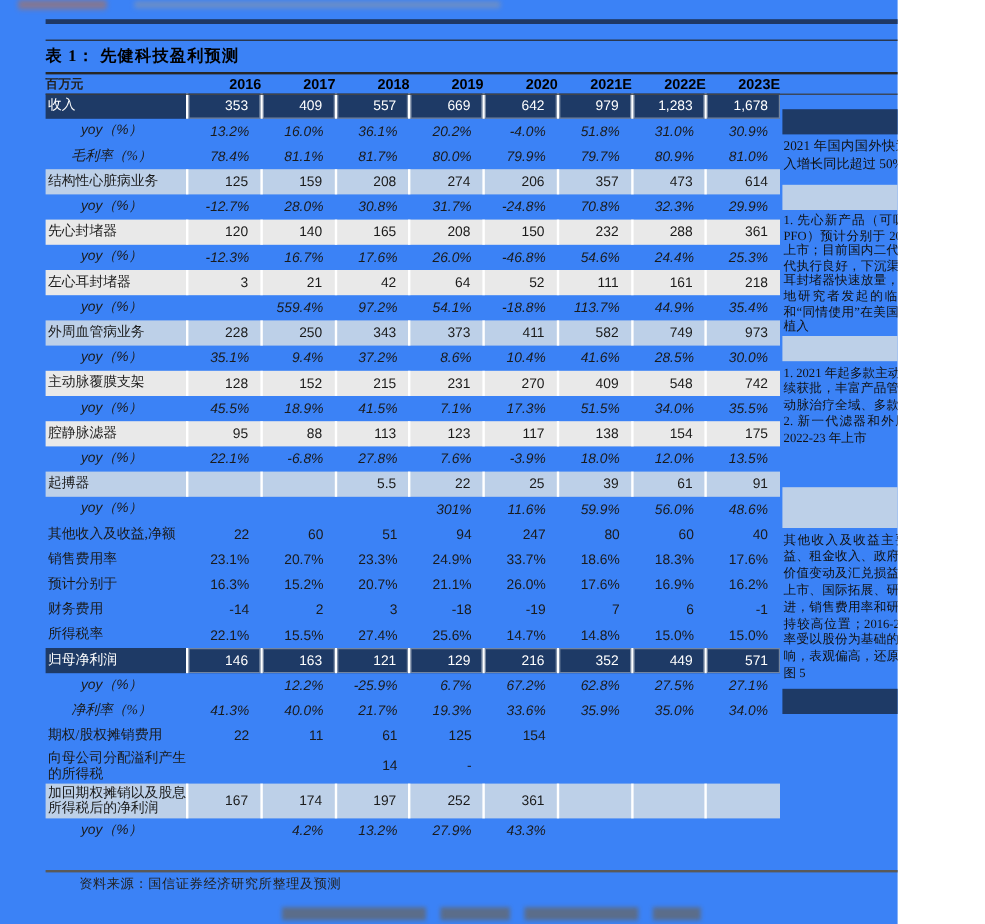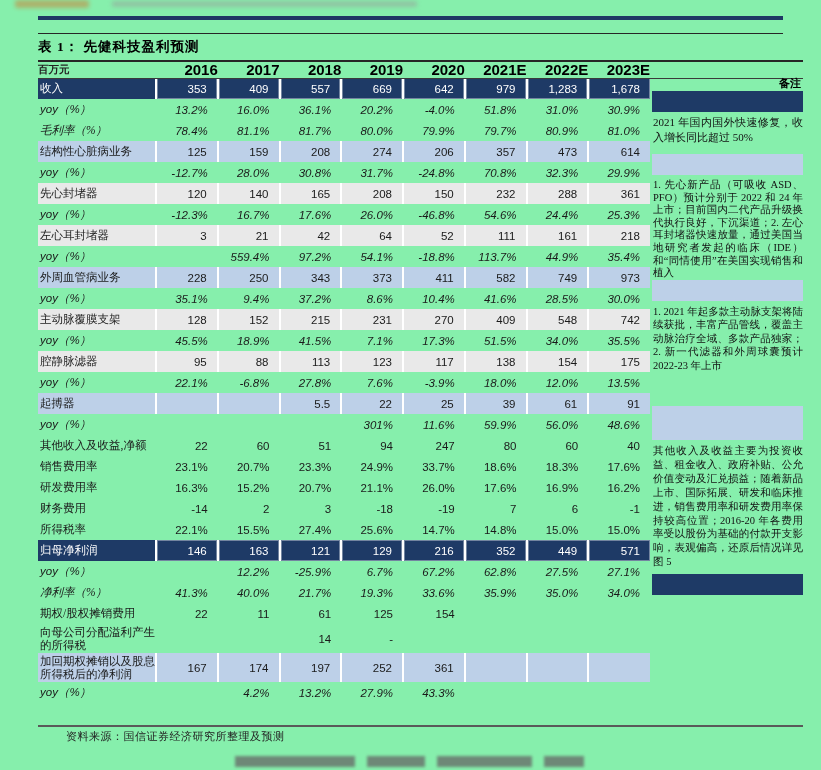--- a/index.html
+++ b/index.html
@@ -1,16 +1,16 @@
 <!DOCTYPE html>
 <html><head>
 <meta charset="utf-8">
 <style>
   html,body{margin:0;padding:0;background:#fff;}
-  .page{position:relative;width:821px;height:770px;background:#86efac;overflow:hidden;
+  .page{position:relative;width:748px;height:770px;background:#3b82f6;overflow:hidden;
         font-family:"Liberation Serif","DejaVu Serif",serif;color:#1a1a1a;}
 
   
   .logo-blur{position:absolute;left:15px;top:0;width:74px;height:8px;background:#d96b1f;
              filter:blur(2px);opacity:.45;border-radius:2px;}
   .mast-text-blur{position:absolute;left:112px;top:1px;width:305px;height:6px;background:#9a9a9a;
              filter:blur(2px);opacity:.5;}
 
   
   .rule{position:absolute;}
@@ -26,26 +26,26 @@
   
   table.fin{position:absolute;left:38px;top:61px;width:612px;border-collapse:collapse;
             table-layout:fixed;font-size:11.5px;}
   table.fin col.c-label{width:118px;}
   table.fin col.c-year{width:61.75px;}
   table.fin thead tr{height:17px;}
   table.fin th{font-weight:bold;padding:0;vertical-align:middle;}
   th.unit{font-family:"Liberation Serif","DejaVu Serif",serif;font-weight:normal;font-size:10.5px;
           text-align:left;padding-left:2px;color:#222;}
   th.year{font-family:"Liberation Sans","DejaVu Sans",sans-serif;text-align:right;
-          padding-right:10px;font-size:15px;color:#000;}
+          padding-right:10px;font-size:12px;color:#000;}
   table.fin tbody tr{height:21px;}
   table.fin tbody tr.tall{height:29px;}
   td.lbl{font-family:"Liberation Serif","DejaVu Serif",serif;text-align:left;padding:0 0 0 2px;
          line-height:13px;vertical-align:middle;}
-  td.lbl.sub{text-align:left;padding-right:10px;font-style:italic;}
+  td.lbl.sub{text-align:center;padding-right:10px;font-style:italic;}
   td.lbl.yoy{font-family:"Liberation Sans","DejaVu Sans",sans-serif;font-style:italic;}
   td.val{font-family:"Liberation Sans","DejaVu Sans",sans-serif;text-align:right;
          padding:0 10px 0 0;vertical-align:middle;}
   td.val.it{font-style:italic;}
   tr.bg-navy{background:#1e3a66;}
   tr.bg-navy td{color:#fff;}
   tr.bg-blue{background:#bdd0e8;}
   tr.bg-gray{background:#e9e9e9;}
   tr.bg-navy td + td, tr.bg-blue td + td, tr.bg-gray td + td{border-left:2px solid #fff;}
   tr.bg-navy td + td{box-shadow:inset 0 0 0 1px rgba(255,255,255,.38);}
@@ -319,21 +319,21 @@
           <td class="val">23.1%</td>
           <td class="val">20.7%</td>
           <td class="val">23.3%</td>
           <td class="val">24.9%</td>
           <td class="val">33.7%</td>
           <td class="val">18.6%</td>
           <td class="val">18.3%</td>
           <td class="val">17.6%</td>
         </tr>
         <tr class="bg-none">
-          <td class="lbl">研发费用率</td>
+          <td class="lbl">预计分别于</td>
           <td class="val">16.3%</td>
           <td class="val">15.2%</td>
           <td class="val">20.7%</td>
           <td class="val">21.1%</td>
           <td class="val">26.0%</td>
           <td class="val">17.6%</td>
           <td class="val">16.9%</td>
           <td class="val">16.2%</td>
         </tr>
         <tr class="bg-none">

